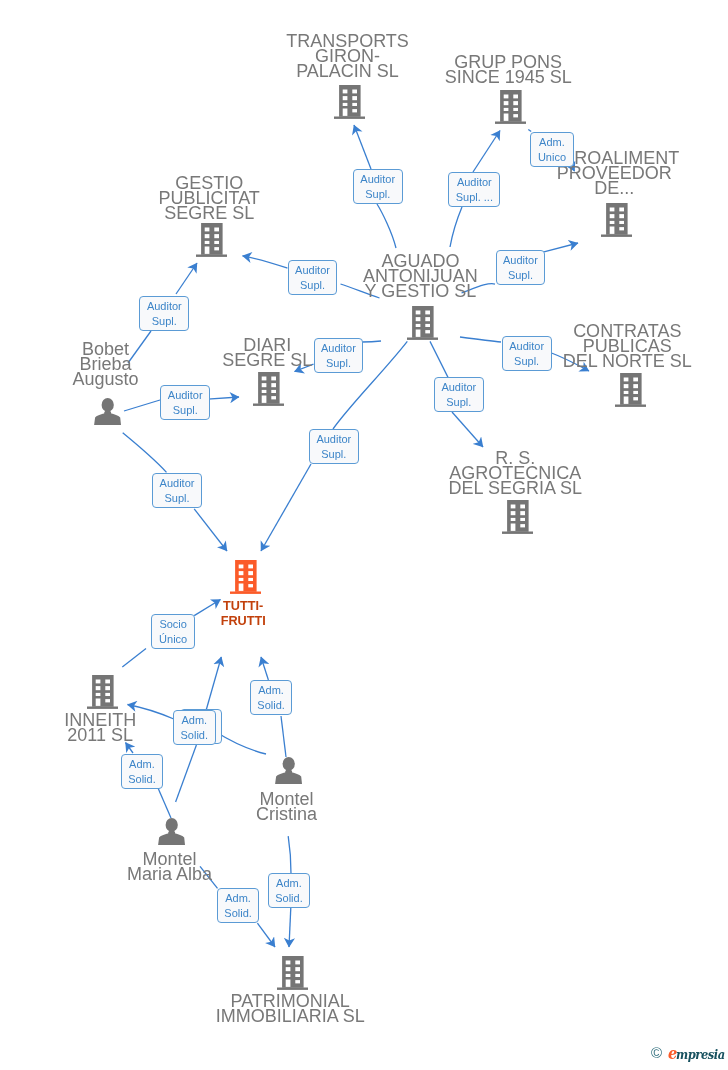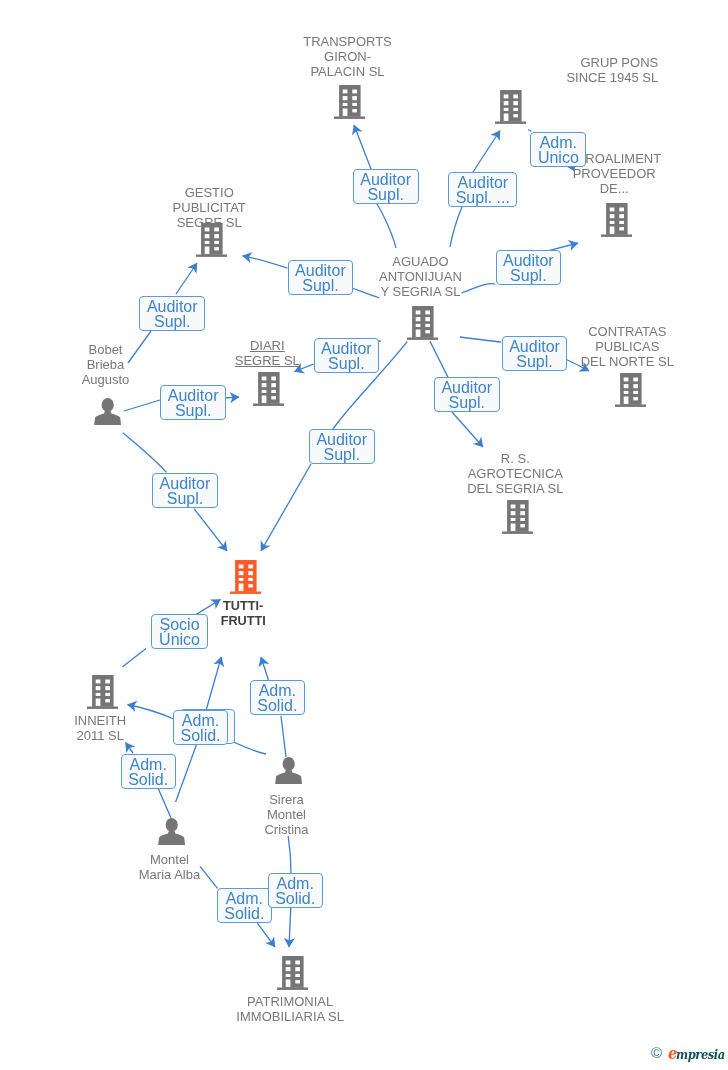--- a/index.html
+++ b/index.html
@@ -1,27 +1,27 @@
 <!DOCTYPE html>
 <html><head>
 <meta charset="utf-8">
 <style>
   html{background:#ffffff;}
   html,body{margin:0;padding:0;}
   body{width:728px;height:1070px;position:relative;overflow:hidden;
        font-family:"Liberation Sans",sans-serif;
        -webkit-font-smoothing:antialiased;}
   #edges{position:absolute;left:0;top:0;width:728px;height:1070px;overflow:visible;}
-  .node-label{position:absolute;text-align:center;color:#787878;font-size:13px;will-change:opacity;
+  .node-label{position:absolute;text-align:center;color:#787878;font-size:18px;will-change:opacity;
               line-height:15px;white-space:nowrap;width:300px;margin-left:-150px;}
   .node-label > span{display:block;}
-  .node-label.main{color:#404040;font-weight:bold;font-size:12.7px;}
+  .node-label.main{color:#c2410c;font-weight:bold;font-size:12.7px;}
   .icon{position:absolute;}
   .rel{position:absolute;box-sizing:border-box;border:1.5px solid #5b9bd5;border-radius:4px;will-change:opacity;
-       background:#f8f9fb;color:#3d85c8;font-size:16px;line-height:15px;text-align:center;
+       background:#f8f9fb;color:#3d85c8;font-size:11px;line-height:15px;text-align:center;
        height:35px;padding:2px 6.5px 0 6.5px;white-space:nowrap;}
   .rel span{display:block;will-change:opacity;}
   .footer{position:absolute;left:649px;top:1042px;white-space:nowrap;width:90px;height:24px;}
   .cmark{position:absolute;left:2px;top:3px;will-change:opacity;color:#32707f;font-size:15px;line-height:16px;font-family:"Liberation Sans",sans-serif;}
   .brand{position:absolute;left:19px;top:4px;will-change:opacity;color:#17515f;font-family:"DejaVu Serif",serif;font-style:italic;
          font-size:12.5px;line-height:16px;font-weight:bold;letter-spacing:-0.5px;transform:scaleX(0.92);transform-origin:left center;}
   .brand .e{color:#fb5b29;font-size:16px;letter-spacing:-1.5px;}
 </style>
 </head>
 <body>
@@ -94,21 +94,21 @@
         <rect x="0" y="31.5" width="31" height="2.4" fill="#757575"></rect>
         <rect x="8.7" y="4.5" width="4.7" height="3.9" fill="#fff"></rect>
         <rect x="18.3" y="4.5" width="4.7" height="3.9" fill="#fff"></rect>
         <rect x="8.7" y="11.1" width="4.7" height="4.1" fill="#fff"></rect>
         <rect x="18.3" y="11.1" width="4.7" height="4.1" fill="#fff"></rect>
         <rect x="8.7" y="17.9" width="4.7" height="3.1" fill="#fff"></rect>
         <rect x="18.3" y="17.9" width="4.7" height="3.1" fill="#fff"></rect>
         <rect x="8.7" y="23.5" width="4.7" height="7.4" fill="#fff"></rect>
         <rect x="18.3" y="24.1" width="4.7" height="3.3" fill="#fff"></rect>
       </svg></div>
-    <div class="node-label" style="top: 54.8px; left: 508.2px; text-align: right;">
+    <div class="node-label" style="top: 54.8px; left: 508.2px;">
       <span>GRUP PONS</span>
       <span>SINCE 1945 SL</span>
     </div>
     <div class="icon" style="left: 600.7px; top: 202.5px;"><svg width="31" height="34" viewBox="0 0 31 34">
         <rect x="5.1" y="0" width="21.5" height="31.8" fill="#757575"></rect>
         <rect x="0" y="31.5" width="31" height="2.4" fill="#757575"></rect>
         <rect x="8.7" y="4.5" width="4.7" height="3.9" fill="#fff"></rect>
         <rect x="18.3" y="4.5" width="4.7" height="3.9" fill="#fff"></rect>
         <rect x="8.7" y="11.1" width="4.7" height="4.1" fill="#fff"></rect>
         <rect x="18.3" y="11.1" width="4.7" height="4.1" fill="#fff"></rect>
@@ -127,55 +127,55 @@
         <rect x="0" y="31.5" width="31" height="2.4" fill="#757575"></rect>
         <rect x="8.7" y="4.5" width="4.7" height="3.9" fill="#fff"></rect>
         <rect x="18.3" y="4.5" width="4.7" height="3.9" fill="#fff"></rect>
         <rect x="8.7" y="11.1" width="4.7" height="4.1" fill="#fff"></rect>
         <rect x="18.3" y="11.1" width="4.7" height="4.1" fill="#fff"></rect>
         <rect x="8.7" y="17.9" width="4.7" height="3.1" fill="#fff"></rect>
         <rect x="18.3" y="17.9" width="4.7" height="3.1" fill="#fff"></rect>
         <rect x="8.7" y="23.5" width="4.7" height="7.4" fill="#fff"></rect>
         <rect x="18.3" y="24.1" width="4.7" height="3.3" fill="#fff"></rect>
       </svg></div>
-    <div class="node-label" style="top: 185px; left: 209.2px;">
+    <div class="node-label" style="top: 176px; left: 209.2px;">
       <span>GESTIO</span>
       <span>PUBLICITAT</span>
       <span>SEGRE SL</span>
     </div>
     <div class="icon" style="left: 406.9px; top: 305.6px;"><svg width="31" height="34" viewBox="0 0 31 34">
         <rect x="5.1" y="0" width="21.5" height="31.8" fill="#757575"></rect>
         <rect x="0" y="31.5" width="31" height="2.4" fill="#757575"></rect>
         <rect x="8.7" y="4.5" width="4.7" height="3.9" fill="#fff"></rect>
         <rect x="18.3" y="4.5" width="4.7" height="3.9" fill="#fff"></rect>
         <rect x="8.7" y="11.1" width="4.7" height="4.1" fill="#fff"></rect>
         <rect x="18.3" y="11.1" width="4.7" height="4.1" fill="#fff"></rect>
         <rect x="8.7" y="17.9" width="4.7" height="3.1" fill="#fff"></rect>
         <rect x="18.3" y="17.9" width="4.7" height="3.1" fill="#fff"></rect>
         <rect x="8.7" y="23.5" width="4.7" height="7.4" fill="#fff"></rect>
         <rect x="18.3" y="24.1" width="4.7" height="3.3" fill="#fff"></rect>
       </svg></div>
     <div class="node-label" style="top: 254.4px; left: 420.4px;">
       <span>AGUADO</span>
       <span>ANTONIJUAN</span>
-      <span>Y SEGRIA SL</span>
+      <span>Y GESTIO SL</span>
     </div>
     <div class="icon" style="left: 252.8px; top: 372.3px;"><svg width="31" height="34" viewBox="0 0 31 34">
         <rect x="5.1" y="0" width="21.5" height="31.8" fill="#757575"></rect>
         <rect x="0" y="31.5" width="31" height="2.4" fill="#757575"></rect>
         <rect x="8.7" y="4.5" width="4.7" height="3.9" fill="#fff"></rect>
         <rect x="18.3" y="4.5" width="4.7" height="3.9" fill="#fff"></rect>
         <rect x="8.7" y="11.1" width="4.7" height="4.1" fill="#fff"></rect>
         <rect x="18.3" y="11.1" width="4.7" height="4.1" fill="#fff"></rect>
         <rect x="8.7" y="17.9" width="4.7" height="3.1" fill="#fff"></rect>
         <rect x="18.3" y="17.9" width="4.7" height="3.1" fill="#fff"></rect>
         <rect x="8.7" y="23.5" width="4.7" height="7.4" fill="#fff"></rect>
         <rect x="18.3" y="24.1" width="4.7" height="3.3" fill="#fff"></rect>
       </svg></div>
-    <div class="node-label" style="top: 337.8px; left: 267.3px; text-decoration: underline;">
+    <div class="node-label" style="top: 337.8px; left: 267.3px;">
       <span>DIARI</span>
       <span>SEGRE SL</span>
     </div>
     <div class="icon" style="left: 614.8px; top: 373.3px;"><svg width="31" height="34" viewBox="0 0 31 34">
         <rect x="5.1" y="0" width="21.5" height="31.8" fill="#757575"></rect>
         <rect x="0" y="31.5" width="31" height="2.4" fill="#757575"></rect>
         <rect x="8.7" y="4.5" width="4.7" height="3.9" fill="#fff"></rect>
         <rect x="18.3" y="4.5" width="4.7" height="3.9" fill="#fff"></rect>
         <rect x="8.7" y="11.1" width="4.7" height="4.1" fill="#fff"></rect>
         <rect x="18.3" y="11.1" width="4.7" height="4.1" fill="#fff"></rect>
@@ -245,21 +245,20 @@
       </svg></div>
     <div class="node-label" style="top: 712.5px; left: 100.2px;">
       <span>INNEITH</span>
       <span>2011 SL</span>
     </div>
     <div class="icon" style="left: 275px; top: 757px;"><svg width="27" height="27" viewBox="0 0 27 27">
         <ellipse cx="13.7" cy="6.9" rx="6.1" ry="6.9" fill="#757575"></ellipse>
         <path d="M 13.7,12.2 C 10.6,12.2 10.2,14.4 10.2,15.6 C 6.5,16.2 2.2,18.1 1.1,19.6 L 0.1,27 L 27,27 L 26.2,19.6 C 25.1,18.1 20.9,16.2 17.2,15.6 C 17.2,14.4 16.8,12.2 13.7,12.2 Z" fill="#757575"></path>
       </svg></div>
     <div class="node-label" style="top: 791.7px; left: 286.5px;">
-      <span>Sirera</span>
       <span>Montel</span>
       <span>Cristina</span>
     </div>
     <div class="icon" style="left: 158px; top: 818px;"><svg width="27" height="27" viewBox="0 0 27 27">
         <ellipse cx="13.7" cy="6.9" rx="6.1" ry="6.9" fill="#757575"></ellipse>
         <path d="M 13.7,12.2 C 10.6,12.2 10.2,14.4 10.2,15.6 C 6.5,16.2 2.2,18.1 1.1,19.6 L 0.1,27 L 27,27 L 26.2,19.6 C 25.1,18.1 20.9,16.2 17.2,15.6 C 17.2,14.4 16.8,12.2 13.7,12.2 Z" fill="#757575"></path>
       </svg></div>
     <div class="node-label" style="top: 851.8px; left: 169.5px;">
       <span>Montel</span>
       <span>Maria Alba</span>

